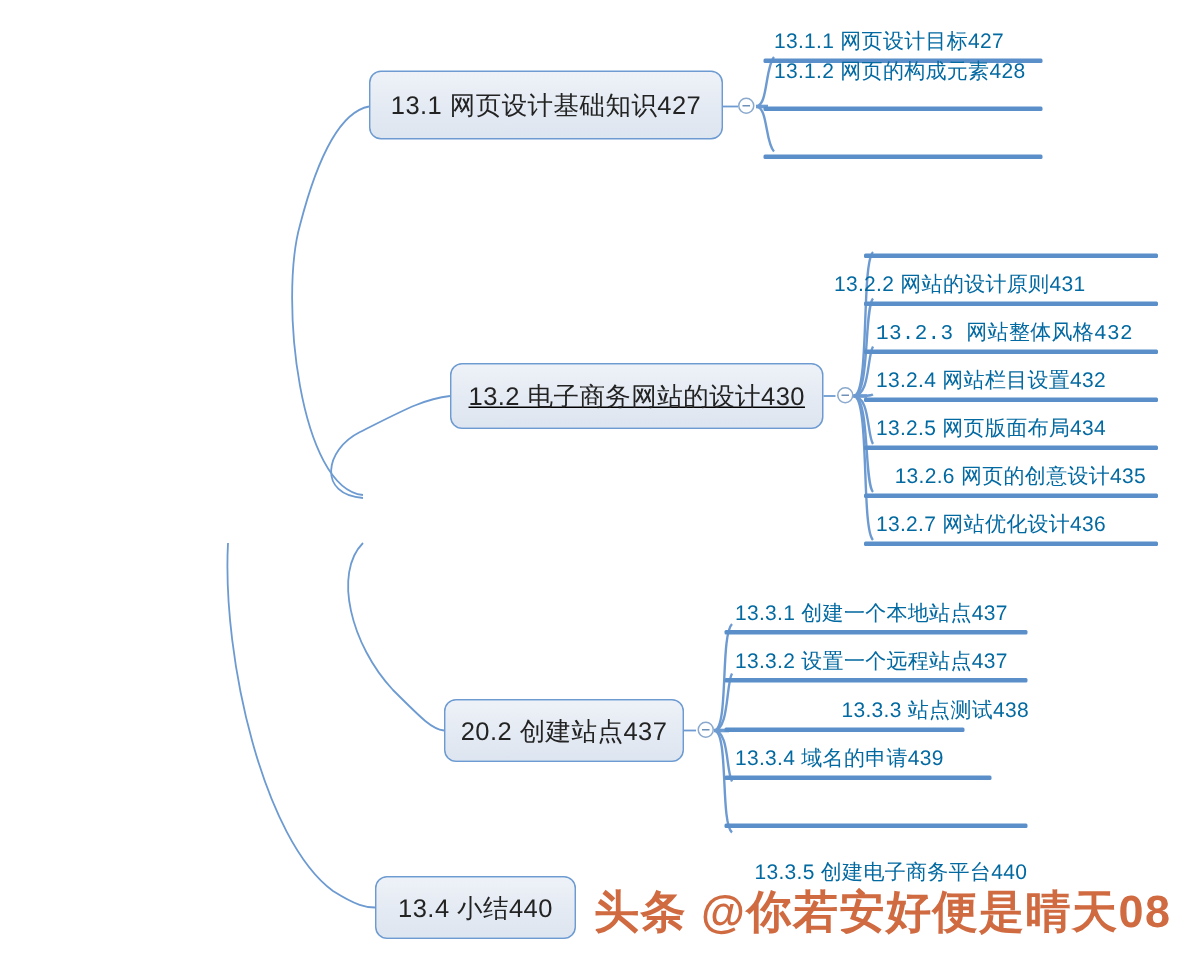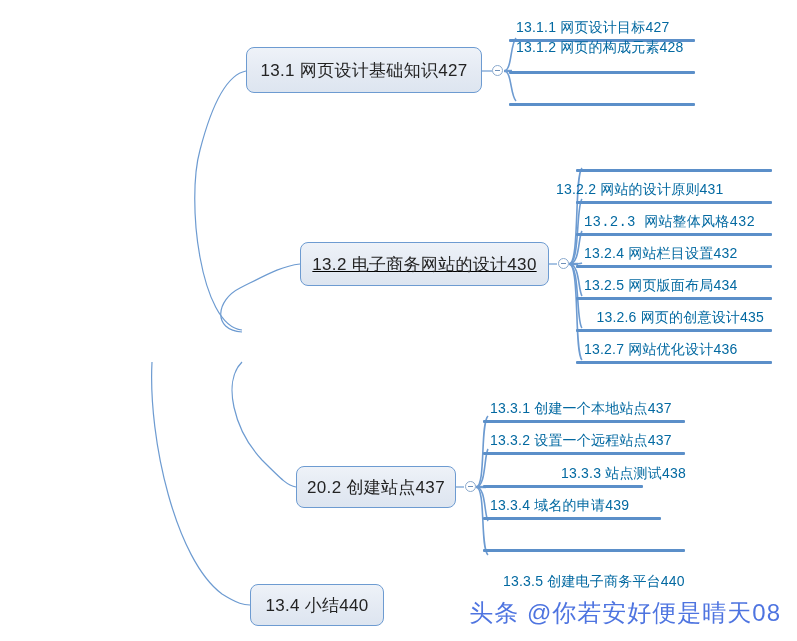--- a/index.html
+++ b/index.html
@@ -107,23 +107,23 @@
     width: 5px;
     height: 1px;
     background: #6f90b8;
   }
 
   
   .watermark {
     position: absolute;
     right: 16px;
     bottom: 12px;
-    font-size: 24px;
-    font-weight: normal;
-    color: #1d4ed8;
+    font-size: 30px;
+    font-weight: bold;
+    color: #c2410c;
     opacity: 0.78;
     letter-spacing: 1px;
     white-space: nowrap;
   }
 </style>
 </head>
 <body>
 
 <div id="mindmap">
 

